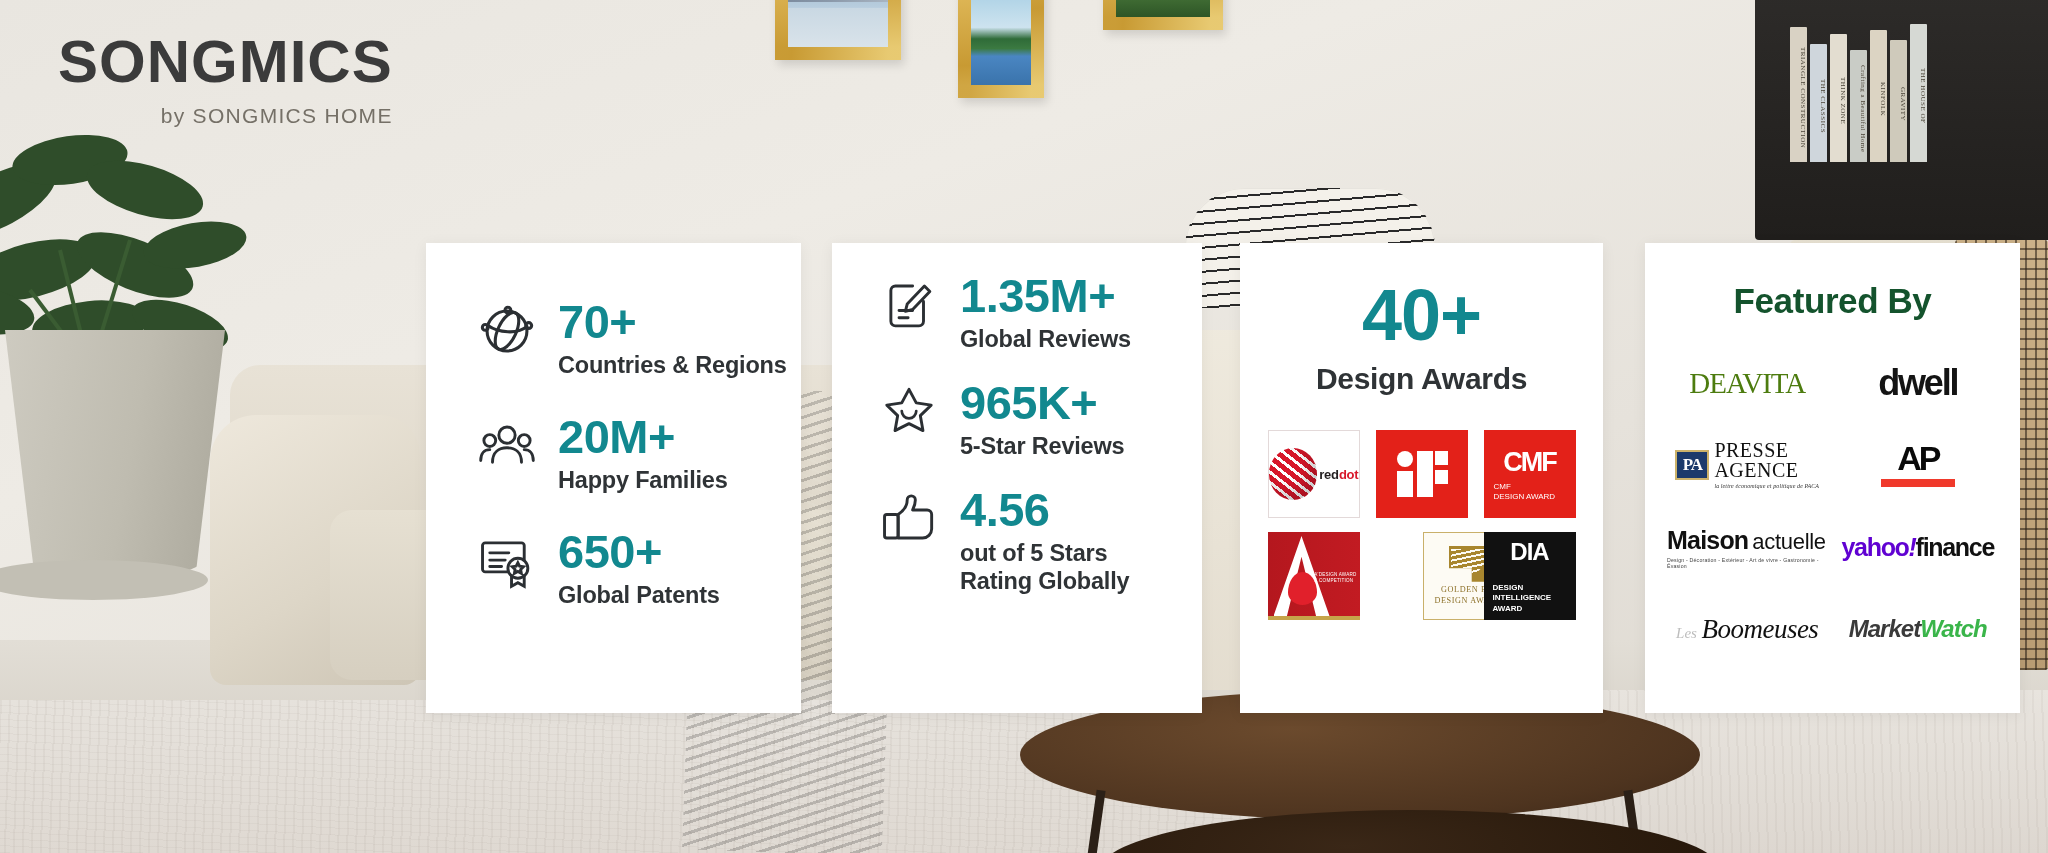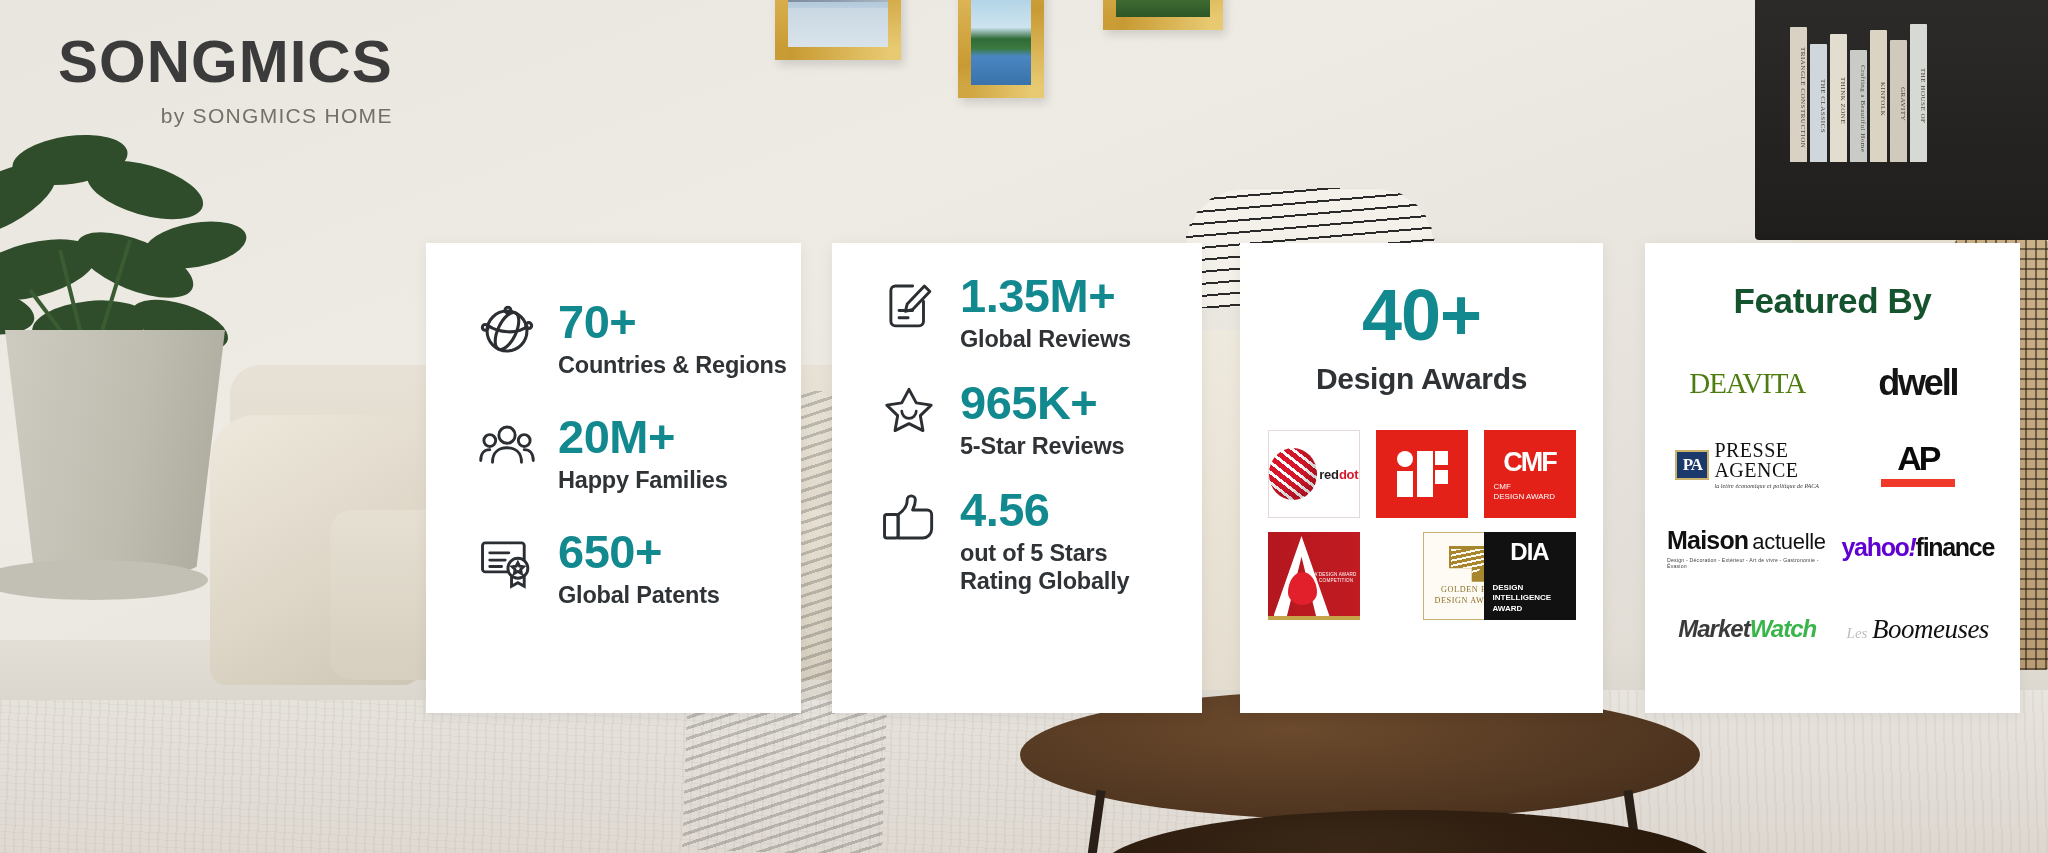--- a/index.html
+++ b/index.html
@@ -588,27 +588,27 @@
             </div>
             <div class="mais-sub">Design - Décoration - Extérieur - Art de vivre - Gastronomie - Évasion</div>
           </div>
         </div>
 
         <div class="feat-cell">
           <div class="f-yahoo"><span class="y">yahoo</span><span class="bang">!</span><span class="fin">finance</span></div>
         </div>
 
         <div class="feat-cell">
-          <div class="f-mw"><span class="mk">Market</span><span class="wt">Watch</span></div>
-        </div>
-
-        <div class="feat-cell">
           <div class="f-boomeuses">
             <span class="bm-les">Les</span>
             <span class="bm-name">Boomeuses</span>
           </div>
         </div>
 
+        <div class="feat-cell">
+          <div class="f-mw"><span class="mk">Market</span><span class="wt">Watch</span></div>
+        </div>
+
       </div>
     </div>
 
   </div>
 </div>
 
 </body></html>

